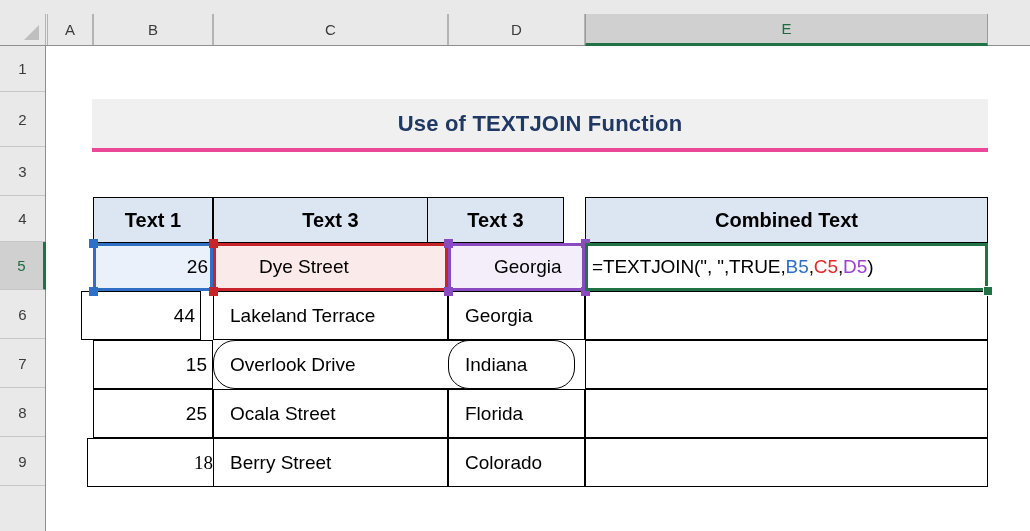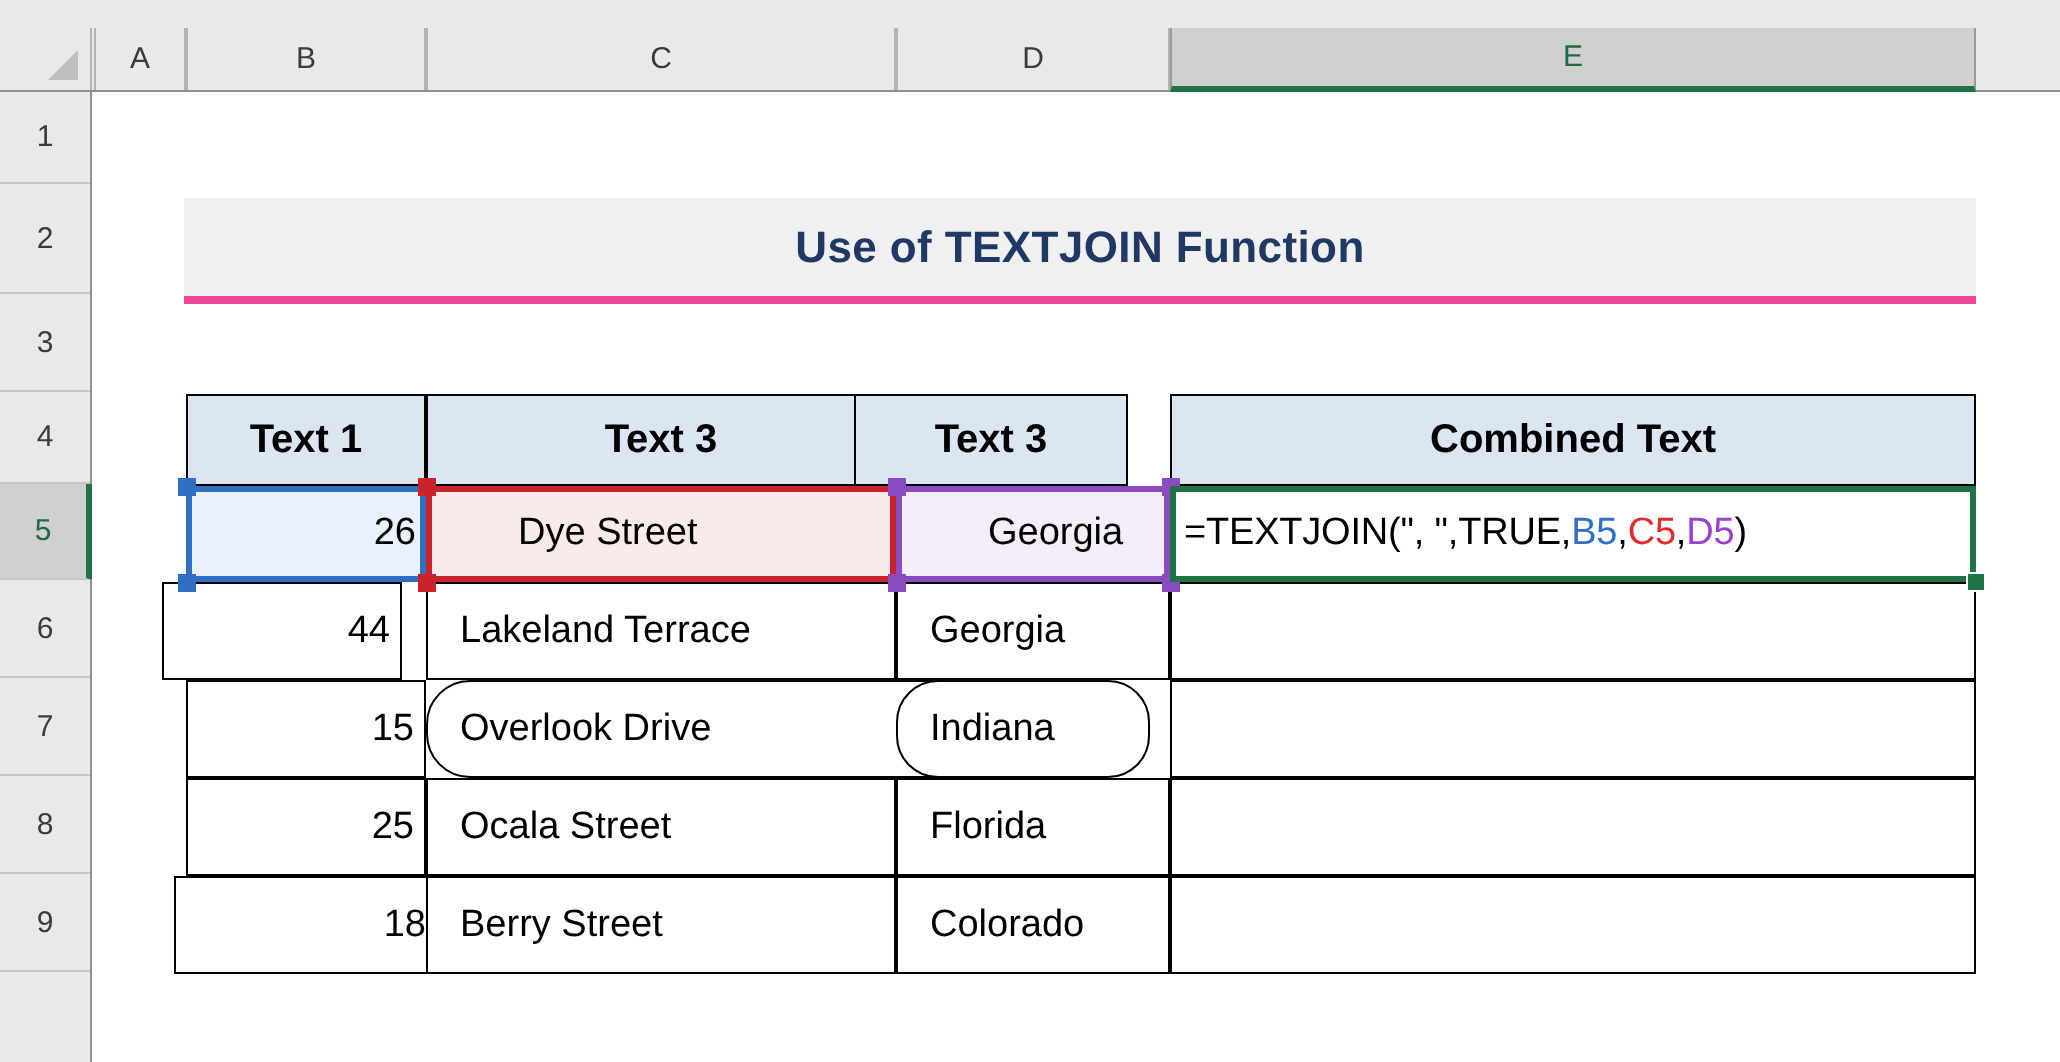--- a/index.html
+++ b/index.html
@@ -277,21 +277,21 @@
     <div class="tbl-cell num" style="left:46px;  top:293px; width:120px; height:49px;">15</div>
     <div class="tbl-cell txt" style="left:166px; top:293px; width:284px; height:49px;border-radius:22px;">Overlook Drive</div>
     <div class="tbl-cell txt" style="left:401px; top:293px; width:127px; height:49px;border-radius:21px;">Indiana</div>
     <div class="tbl-cell txt" style="left:538px; top:293px; width:403px; height:49px;"></div>
 
     <div class="tbl-cell num" style="left:46px;  top:342px; width:120px; height:49px;">25</div>
     <div class="tbl-cell txt" style="left:166px; top:342px; width:235px; height:49px;">Ocala Street</div>
     <div class="tbl-cell txt" style="left:401px; top:342px; width:137px; height:49px;">Florida</div>
     <div class="tbl-cell txt" style="left:538px; top:342px; width:403px; height:49px;"></div>
 
-    <div class="tbl-cell num" style="left:40px;  top:391px; width:132px; height:49px;">18</div>
+    <div class="tbl-cell num" style="left:40px;  top:391px; width:132px; height:49px;font-family:Liberation Serif, serif;">18</div>
     <div class="tbl-cell txt" style="left:166px; top:391px; width:235px; height:49px;">Berry Street</div>
     <div class="tbl-cell txt" style="left:401px; top:391px; width:137px; height:49px;">Colorado</div>
     <div class="tbl-cell txt" style="left:538px; top:391px; width:403px; height:49px;"></div>
 
     <div class="ref-box blue" style="left:46px; top:196px; width:120px; height:48px;"></div>
     <div class="ref-content num" style="left:46px; top:196px; width:120px; height:48px;">26</div>
     <div class="handle blue" style="left:42px;  top:192px;"></div>
     <div class="handle blue" style="left:162px; top:192px;"></div>
     <div class="handle blue" style="left:42px;  top:240px;"></div>
     <div class="handle blue" style="left:162px; top:240px;"></div>

